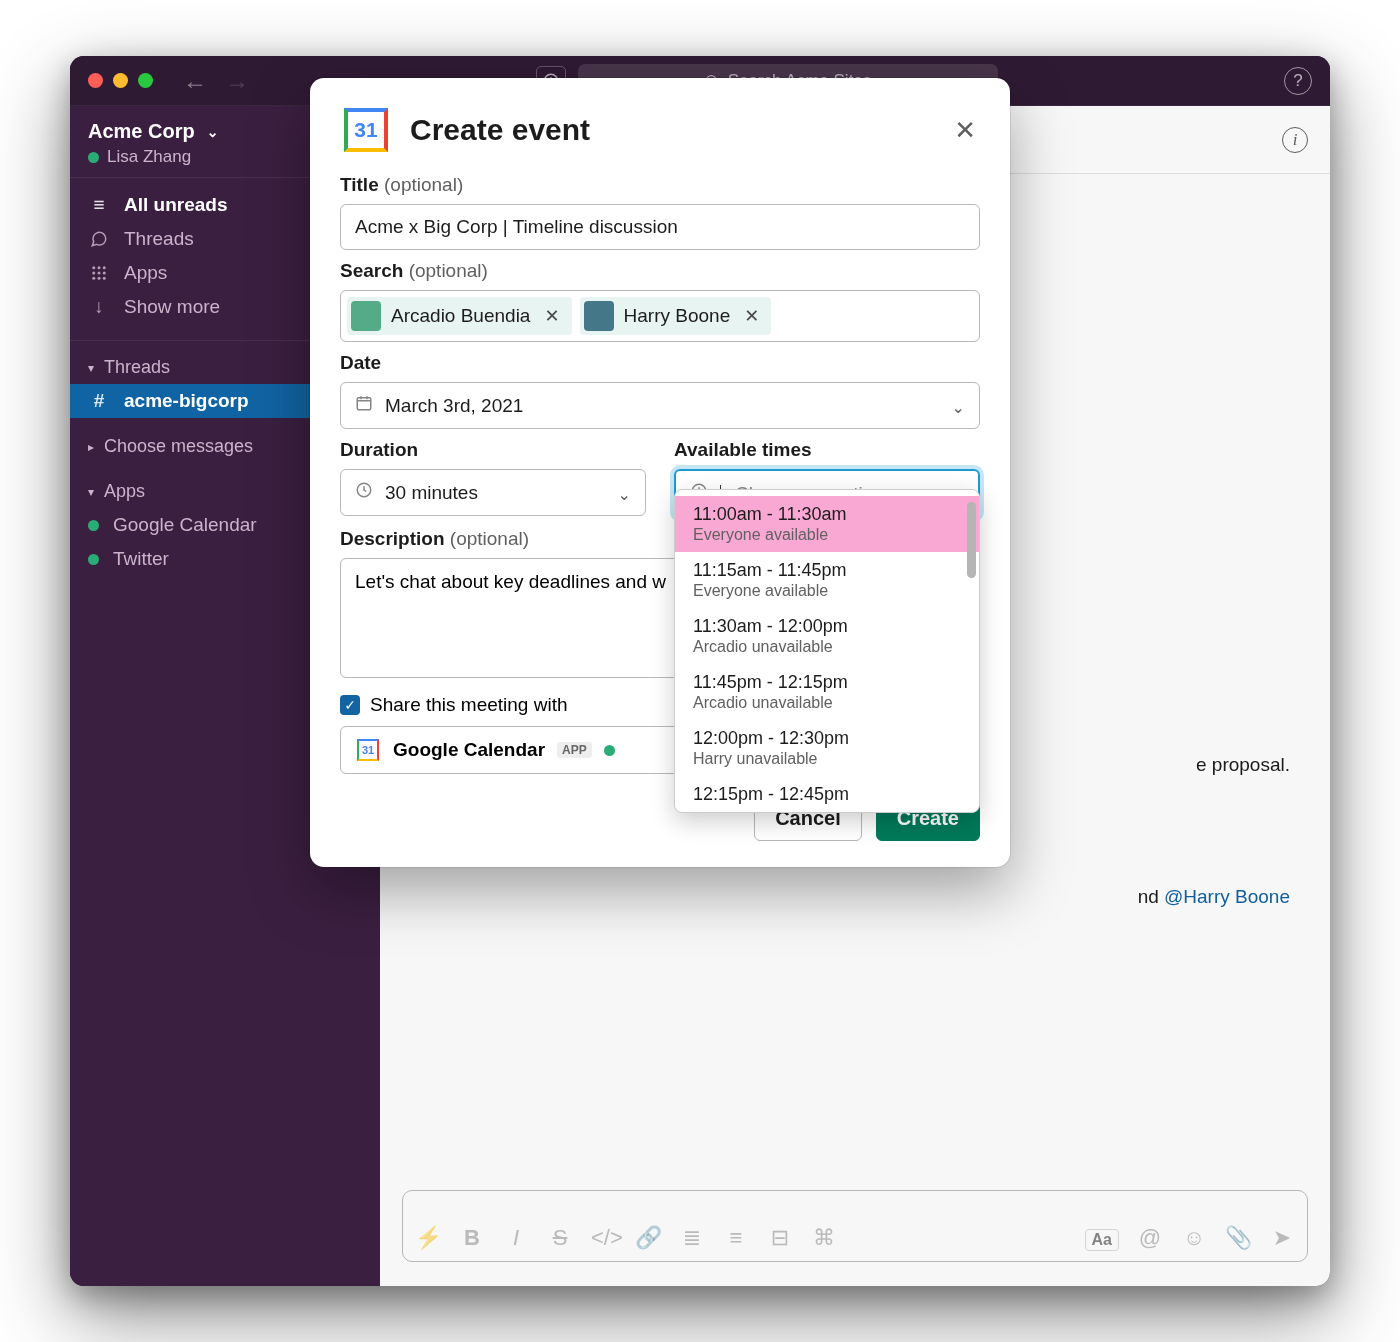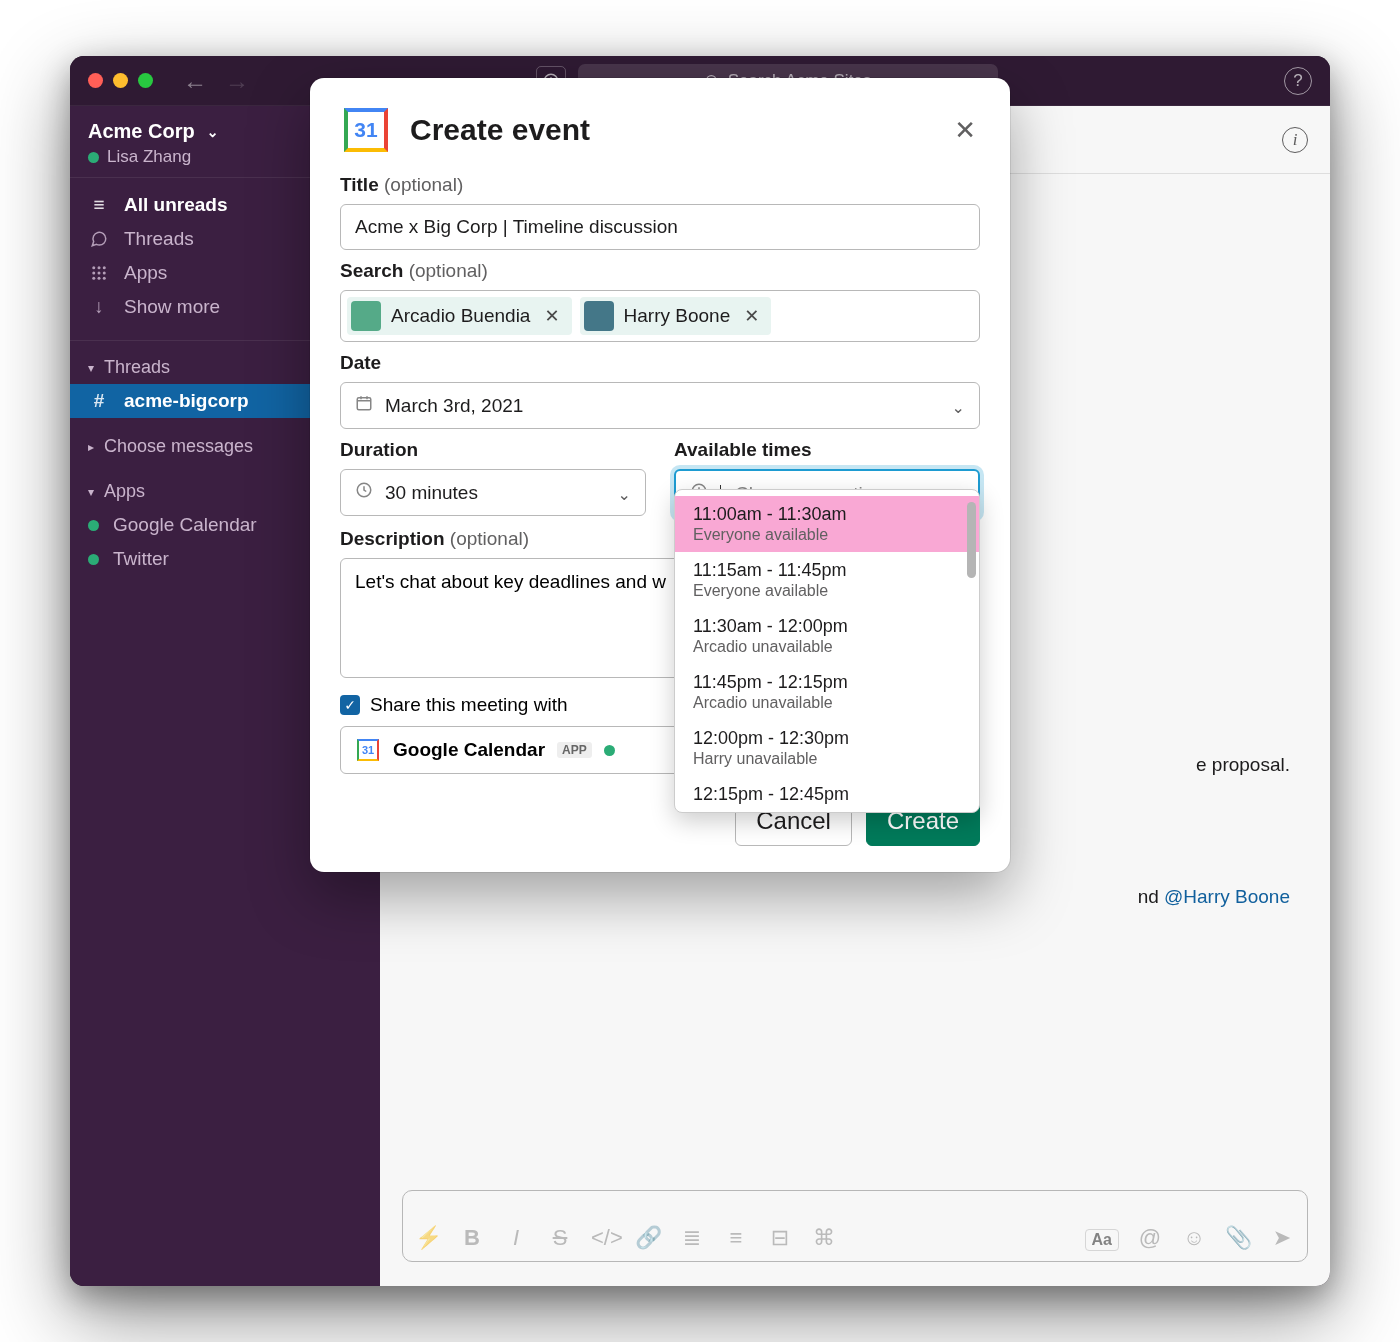--- a/index.html
+++ b/index.html
@@ -202,21 +202,21 @@
       border-radius:6px;
       padding: 10px 14px;
       display:flex; align-items:center; gap:12px;
       font-size:19px;
     }
     .gcal-mini { width:26px;height:26px;position:relative;}
     .gcal-mini .base{position:absolute;inset:2px;background:#fff;border:2.5px solid #4285f4;border-left-color:#34a853;border-bottom-color:#fbbc04;border-right-color:#ea4335;}
     .gcal-mini .num{position:absolute;inset:0;display:flex;align-items:center;justify-content:center;font-weight:700;color:#4285f4;font-size:11px;}
     .app-badge { font-size:12px;font-weight:700;background:#eee;color:#666;padding:1px 5px;border-radius:3px;}
     .modal-footer { display:flex; justify-content:flex-end; gap:14px; margin-top:22px;}
-    .btn { font-size:24px; font-weight:400; padding:10px 20px; border-radius:6px; cursor:pointer;}
+    .btn { font-size:20px; font-weight:700; padding:10px 20px; border-radius:6px; cursor:pointer;}
     .btn-secondary { background:#fff; border:1px solid #b8b8b8; color:#1d1c1d;}
     .btn-primary { background:#007a5a; border:1px solid #007a5a; color:#fff;}
     
     .dropdown {
       position:absolute;
       top: 50px;
       left: 0;
       right: 0;
       background:#fff;
       border:1px solid #ccc;

